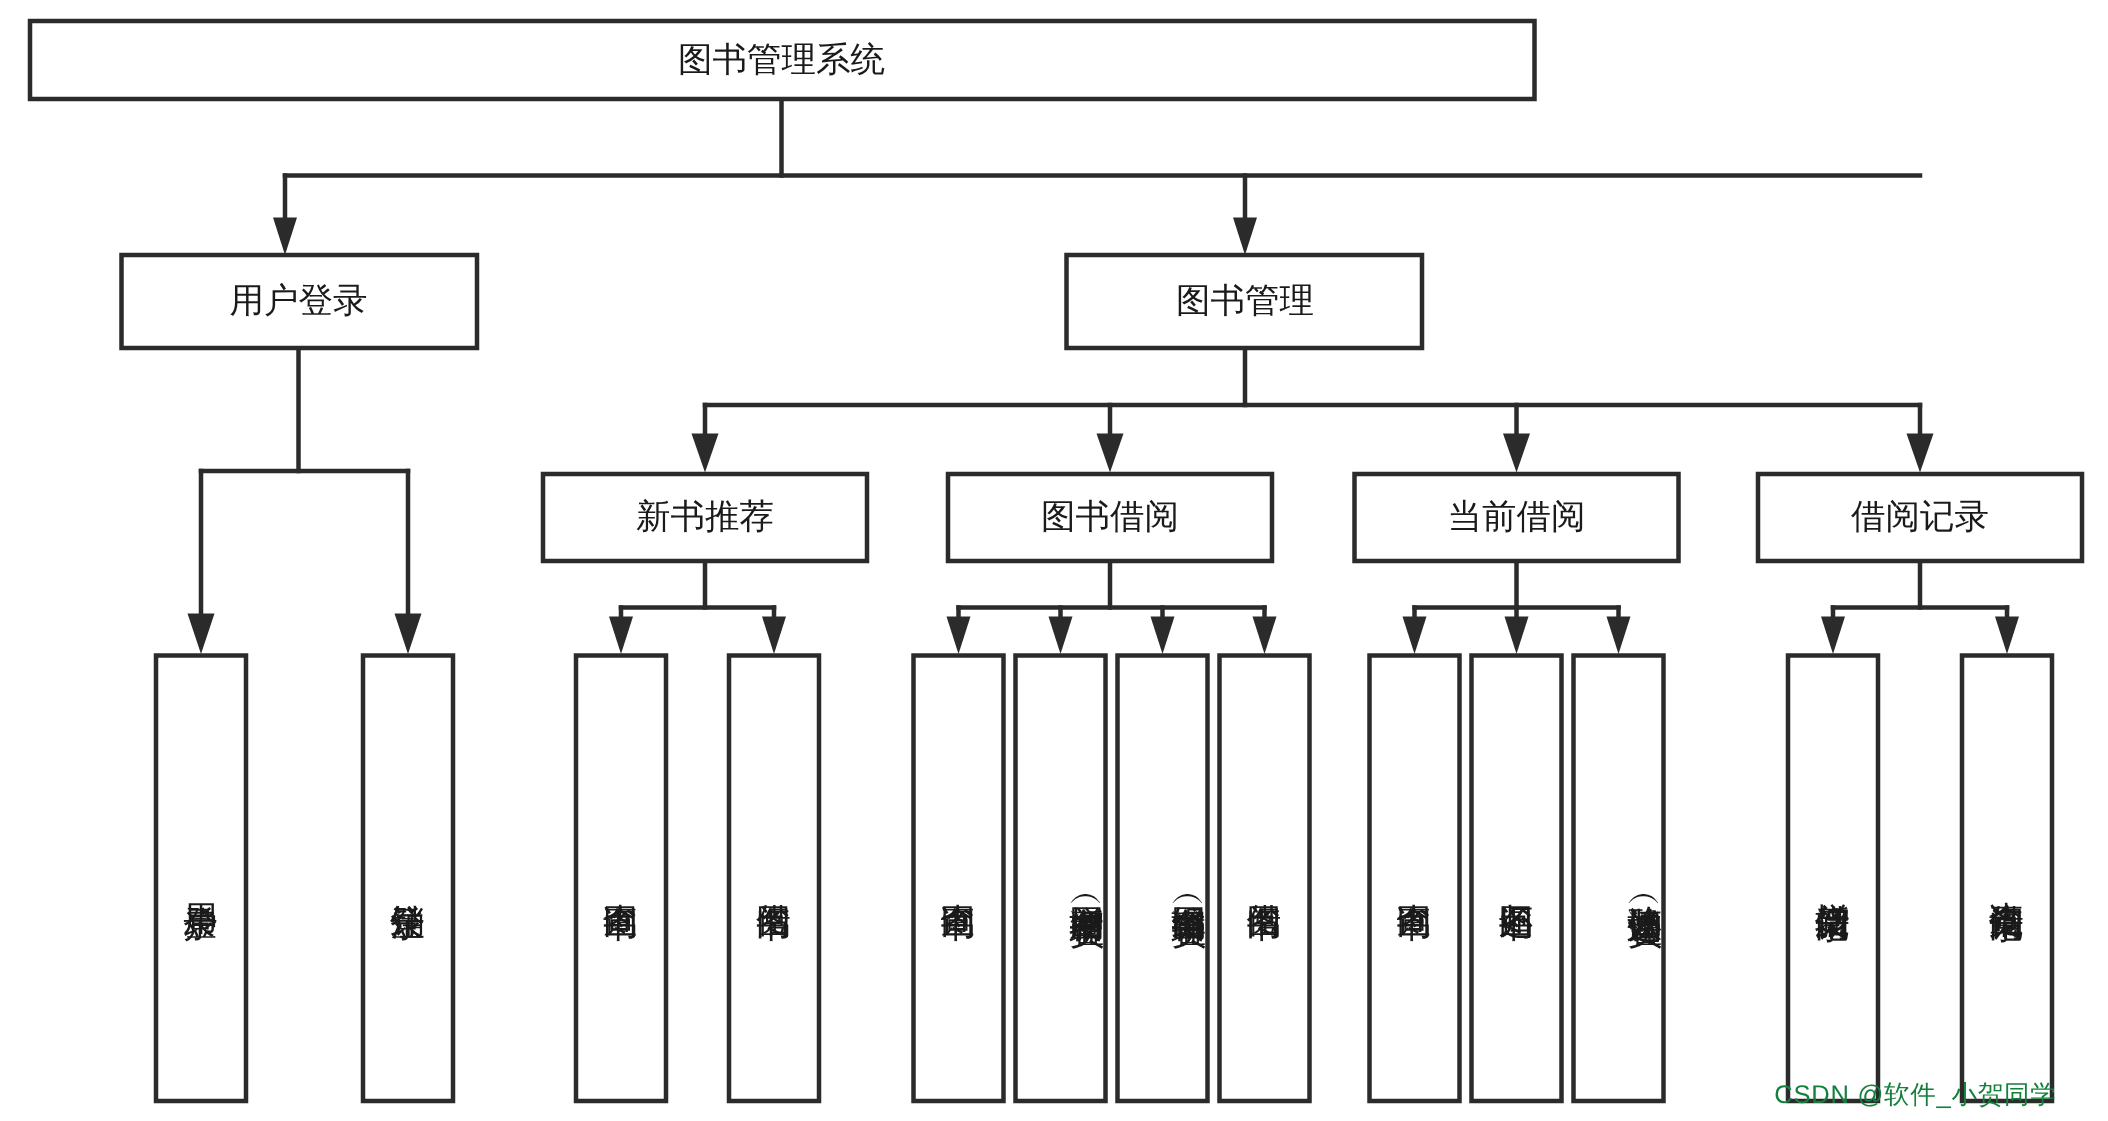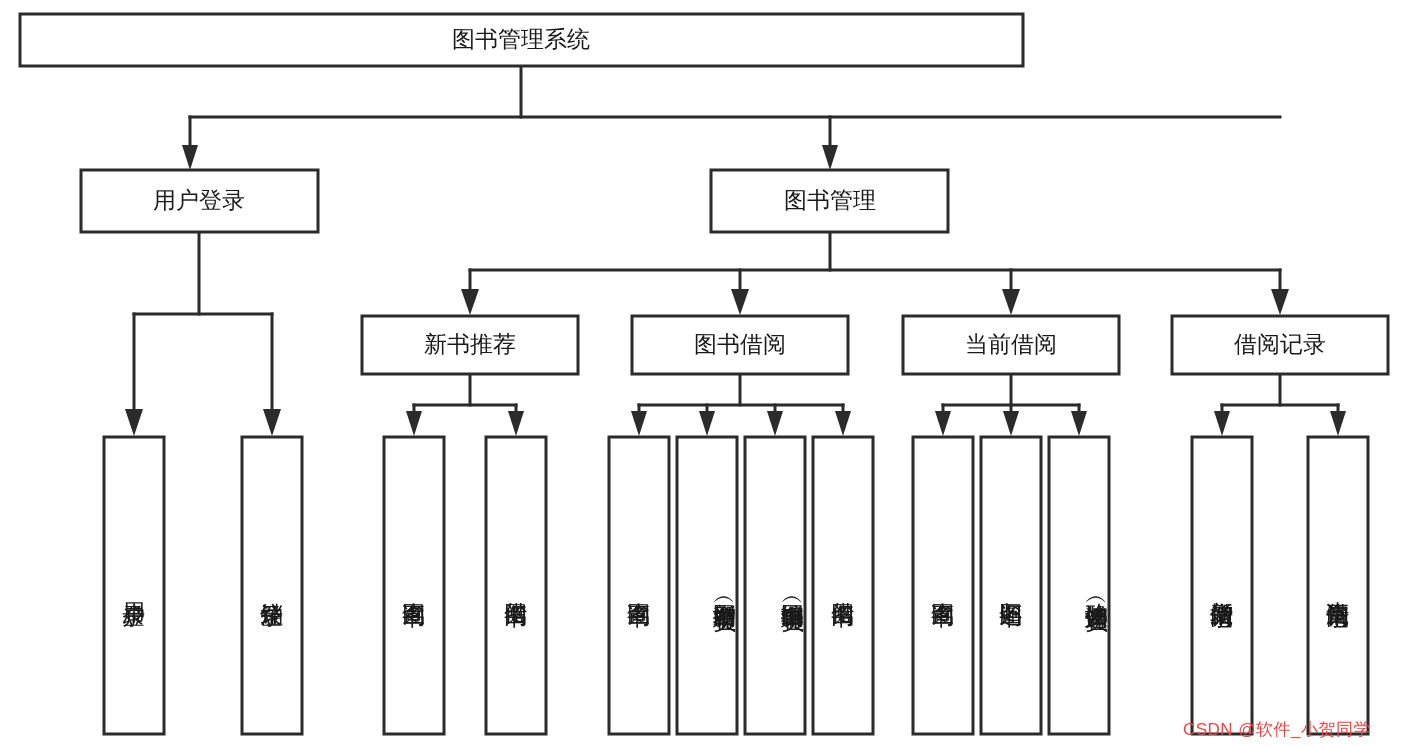--- a/index.html
+++ b/index.html
@@ -63,21 +63,21 @@
     justify-content: center;
     text-align: center;
     pointer-events: none;
   }
   .watermark {
     position: absolute;
     right: 12px;
     bottom: 6px;
     font-family: "Liberation Sans", "DejaVu Sans", sans-serif;
     font-size: 17px;
-    color: #ef4444;
+    color: #15803d;
     letter-spacing: 0.5px;
     white-space: nowrap;
     text-align: right;
   }
 </style>
 </head>
 <body>
 
 <div id="diagram-root">
 

